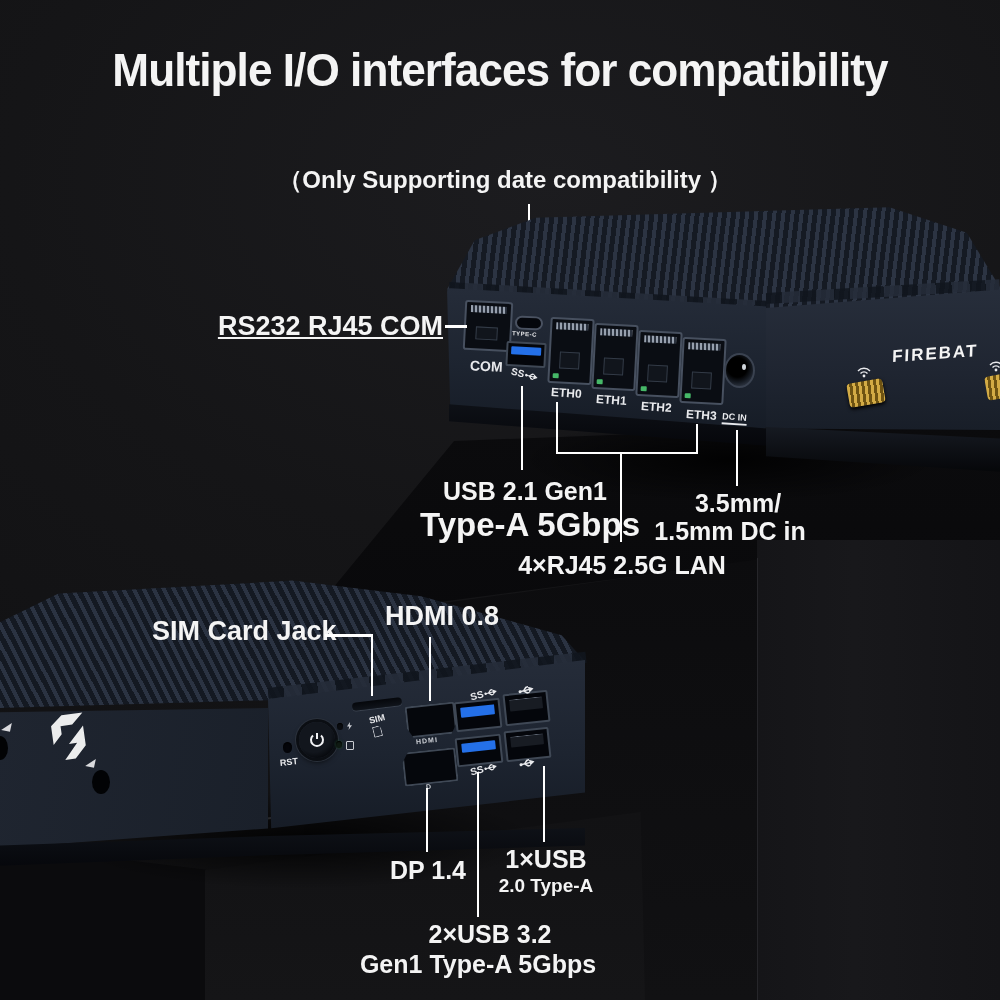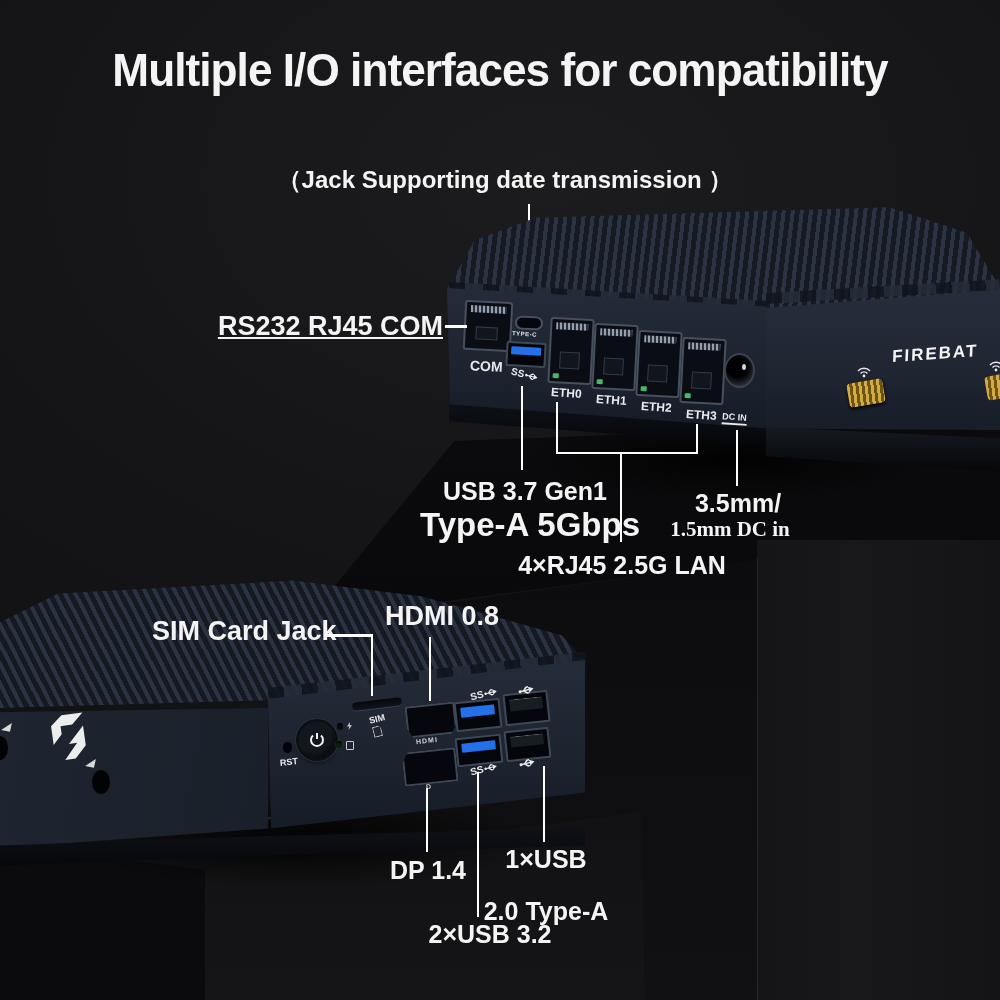--- a/index.html
+++ b/index.html
@@ -56,21 +56,21 @@
   <div class="poly" id="ped-top-face"></div>
   <div class="poly" id="ped-front-face"></div>
   <div class="poly" id="ped-right-face"></div>
   <div class="poly" id="ped-edge"></div>
   <div class="poly" id="ped2-left-face"></div>
   <div class="poly" id="ped2-right-face"></div>
   <div class="poly" id="ped2-edge"></div>
 
   <div class="lbl" style="left:500px;top:44px;transform:translateX(-50%) scaleX(.96);font-size:46px;letter-spacing:-1px;">Multiple I/O interfaces for compatibility</div>
 
-  <div class="lbl" style="left:505px;top:166px;transform:translateX(-50%);font-size:24px;font-weight:600;">（Jack Supporting date transmission ）</div>
+  <div class="lbl" style="left:505px;top:166px;transform:translateX(-50%);font-size:24px;font-weight:600;">（Only Supporting date compatibility ）</div>
   <div class="line" style="left:528px;top:204px;width:2px;height:110px;"></div>
 
   <div class="shadow" style="left:430px;top:400px;width:600px;height:120px;"></div>
 
   <div class="poly fins" style="left:447px;top:205px;width:553px;height:107px;
               clip-path:polygon(0% 79%,5% 33%,16% 12%,80% 2%,94% 26%,100% 77%,100% 86%,57% 98%);"></div>
   <div class="poly castel" style="left:449px;top:282px;width:318px;height:11px;transform:rotate(3.4deg);transform-origin:left center;opacity:.9;"></div>
   <div class="poly castel" style="left:766px;top:293px;width:234px;height:11px;transform:rotate(-3.4deg);transform-origin:left center;opacity:.85;"></div>
 
   <div class="poly panel" style="left:447px;top:288px;width:319px;height:142px;
@@ -142,26 +142,26 @@
     <path d="M2,5 A8,8 0 0 1 14,5 M4.5,7.5 A5,5 0 0 1 11.5,7.5" stroke="#e8e9ec" stroke-width="1.4" fill="none"></path>
     <circle cx="8" cy="10" r="1.4" fill="#e8e9ec"></circle>
   </svg>
   <div class="abs" style="left:986px;top:375px;width:22px;height:24px;transform:rotate(-10deg);border-radius:4px;
               background:repeating-linear-gradient(93deg,#d3ab45 0 3px,#6e5312 3px 6px);"></div>
 
   <div class="lbl" style="left:443px;top:311px;transform:translateX(-100%);font-size:27px;text-decoration:underline;">RS232 RJ45 COM</div>
   <div class="line" style="left:445px;top:325px;width:22px;height:3px;"></div>
 
   <div class="line" style="left:521px;top:386px;width:2px;height:84px;"></div>
-  <div class="lbl" style="left:443px;top:477px;font-size:25px;">USB 3.7 Gen1</div>
+  <div class="lbl" style="left:443px;top:477px;font-size:25px;">USB 2.1 Gen1</div>
   <div class="lbl" style="left:420px;top:506px;font-size:33px;">Type-A 5Gbps</div>
 
   <div class="line" style="left:736px;top:430px;width:2px;height:56px;"></div>
   <div class="lbl" style="left:738px;top:489px;transform:translateX(-50%);font-size:25px;">3.5mm/</div>
-  <div class="lbl" style="left:730px;top:517px;transform:translateX(-50%);font-size:21px;font-family:Liberation Serif, serif;">1.5mm DC in</div>
+  <div class="lbl" style="left:730px;top:517px;transform:translateX(-50%);font-size:25px;">1.5mm DC in</div>
 
   <div class="line" style="left:556px;top:402px;width:2px;height:52px;"></div>
   <div class="line" style="left:696px;top:424px;width:2px;height:30px;"></div>
   <div class="line" style="left:556px;top:452px;width:142px;height:2px;"></div>
   <div class="line" style="left:620px;top:452px;width:2px;height:90px;"></div>
   <div class="lbl" style="left:622px;top:551px;transform:translateX(-50%);font-size:25px;">4×RJ45 2.5G LAN</div>
 
   <div class="shadow" style="left:-40px;top:770px;width:680px;height:140px;"></div>
 
   <div class="poly fins2" style="left:0;top:578px;width:585px;height:130px;
@@ -258,18 +258,19 @@
   <div class="line" style="left:371px;top:634px;width:2px;height:62px;"></div>
 
   <div class="lbl" style="left:385px;top:601px;font-size:27px;">HDMI 0.8</div>
   <div class="line" style="left:429px;top:637px;width:2px;height:64px;"></div>
 
   <div class="line" style="left:426px;top:788px;width:2px;height:64px;"></div>
   <div class="lbl" style="left:390px;top:856px;font-size:25px;">DP 1.4</div>
 
   <div class="line" style="left:543px;top:766px;width:2px;height:76px;"></div>
   <div class="lbl" style="left:546px;top:845px;transform:translateX(-50%);font-size:25px;">1×USB</div>
-  <div class="lbl" style="left:546px;top:875px;transform:translateX(-50%);font-size:25px;margin-top:22px;">2.0 Type-A</div>
+  <div class="lbl" style="left:546px;top:875px;transform:translateX(-50%);font-size:19px;">2.0 Type-A</div>
 
   <div class="line" style="left:477px;top:772px;width:2px;height:145px;"></div>
   <div class="lbl" style="left:490px;top:920px;transform:translateX(-50%);font-size:25px;">2×USB 3.2</div>
+  <div class="lbl" style="left:478px;top:950px;transform:translateX(-50%);font-size:25px;">Gen1 Type-A 5Gbps</div>
 
 </div>
 
 </body></html>

